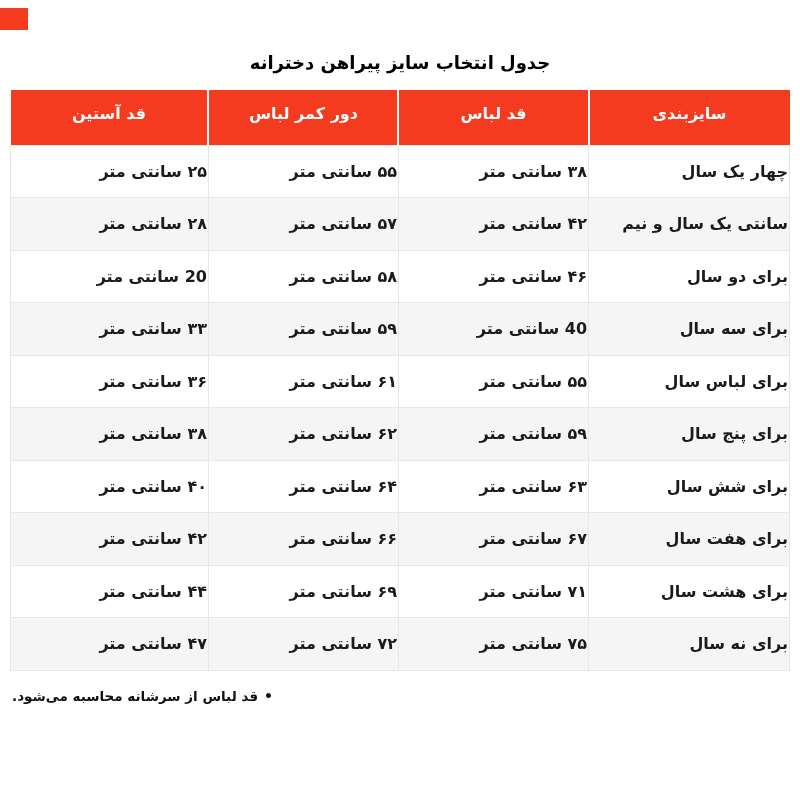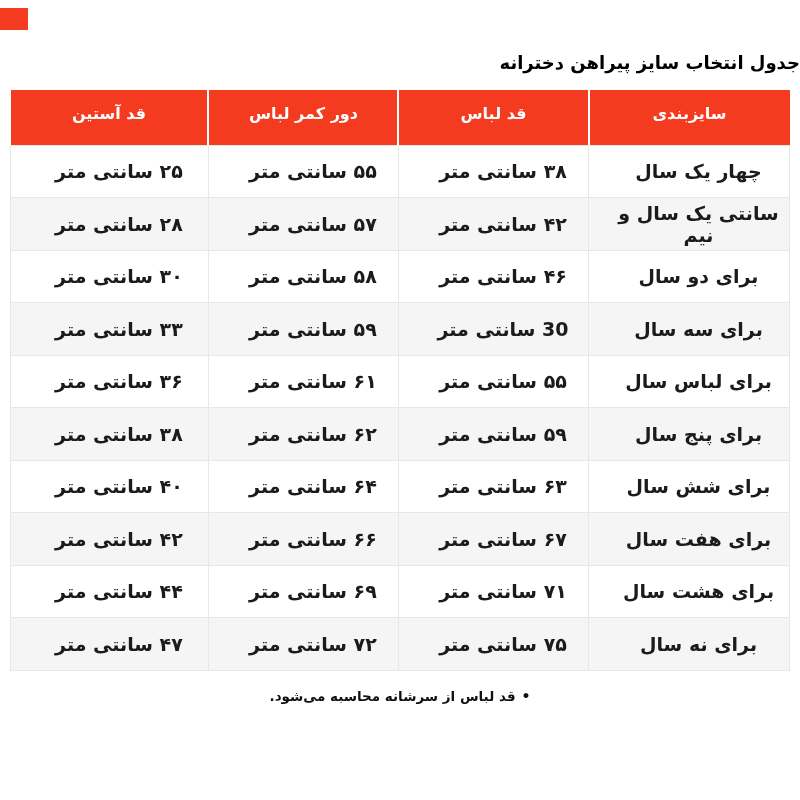--- a/index.html
+++ b/index.html
@@ -26,21 +26,21 @@
     left: 0;
     width: 28px;
     height: 22px;
     background: var(--header-bg);
   }
   .page-title {
     position: absolute;
     top: 52px;
     left: 0;
     width: 100%;
-    text-align: right;
+    text-align: center;
     font-size: 18px;
     font-weight: bold;
     color: #000000;
     letter-spacing: 0;
   }
   table.size-table {
     position: absolute;
     top: 90px;
     right: 10px;
     width: 780px;
@@ -54,36 +54,36 @@
     font-size: 16px;
     font-weight: bold;
     text-align: center;
     vertical-align: middle;
     border-left: 2px solid #ffffff;
     padding-bottom: 8px;
   }
   table.size-table th:last-child { border-left: none; }
   table.size-table td {
     height: 52.5px;
-    text-align: center;
+    text-align: right;
     vertical-align: middle;
-    font-size: 19px;
+    font-size: 16px;
     font-weight: bold;
     color: var(--body-text);
     border: 1px solid var(--border);
     background: #ffffff;
     padding-left: 20px;
   }
   table.size-table tbody tr:nth-child(even) td { background: var(--row-alt-bg); }
   .footnotes {
     position: absolute;
     top: 682px;
     right: 12px;
     left: 12px;
-    text-align: center;
+    text-align: left;
     font-size: 13.5px;
     font-weight: 600;
     color: #111111;
     line-height: 2.05;
   }
   .footnote .bullet {
     display: inline-block;
     margin-left: 6px;
     font-size: 14px;
   }
@@ -120,25 +120,25 @@
       <tr>
         <td>سانتی یک سال و نیم</td>
         <td>۴۲ سانتی متر</td>
         <td>۵۷ سانتی متر</td>
         <td>۲۸ سانتی متر</td>
       </tr>
       <tr>
         <td>برای دو سال</td>
         <td>۴۶ سانتی متر</td>
         <td>۵۸ سانتی متر</td>
-        <td>۳۰ سانتی متر</td>
+        <td>20 سانتی متر</td>
       </tr>
       <tr>
         <td>برای سه سال</td>
-        <td>30 سانتی متر</td>
+        <td>40 سانتی متر</td>
         <td>۵۹ سانتی متر</td>
         <td>۳۳ سانتی متر</td>
       </tr>
       <tr>
         <td>برای لباس سال</td>
         <td>۵۵ سانتی متر</td>
         <td>۶۱ سانتی متر</td>
         <td>۳۶ سانتی متر</td>
       </tr>
       <tr>

